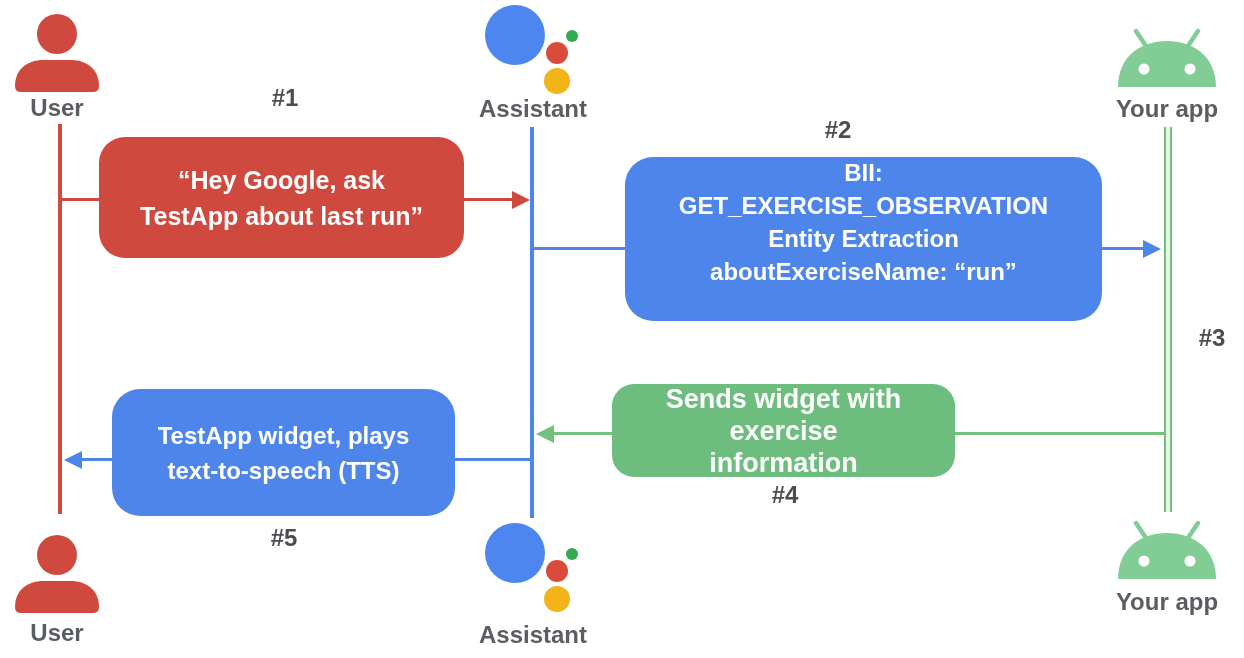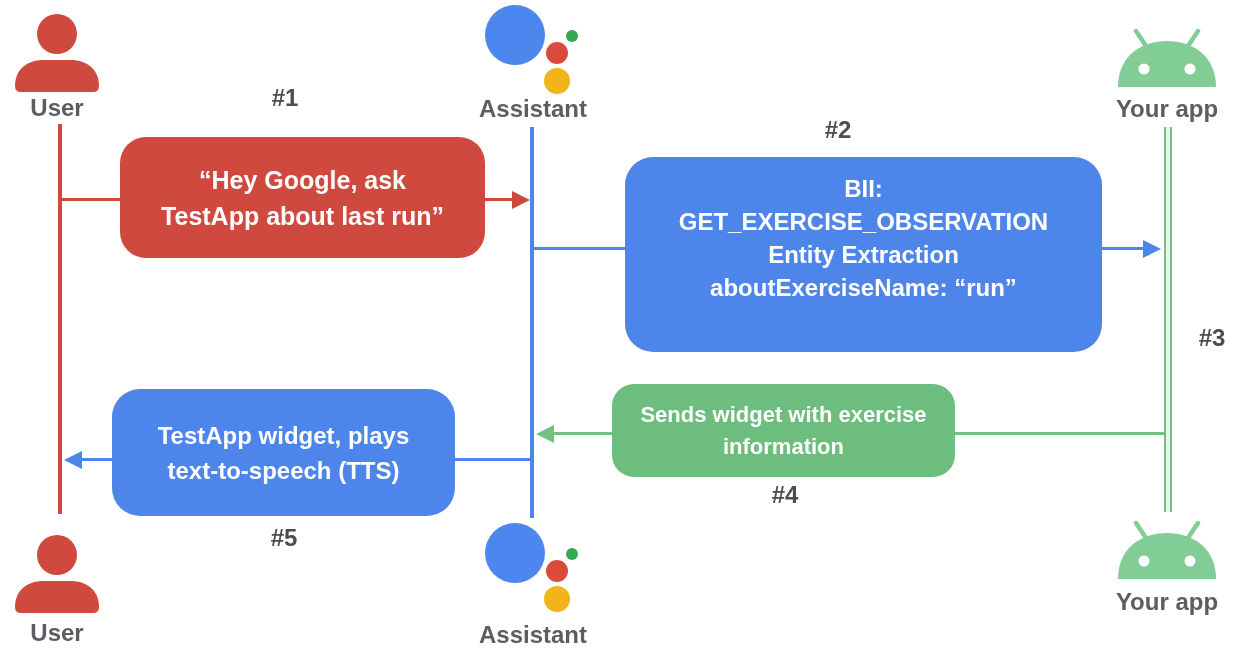--- a/index.html
+++ b/index.html
@@ -33,24 +33,24 @@
   .ah2{left:1143px;top:239.5px;}
   .ah4{left:536px;top:424.5px;}
   .ah5{left:64px;top:450.5px;}
   
   .msg{position:absolute;z-index:3;display:flex;align-items:center;justify-content:center;
        color:#ffffff;font-weight:bold;text-align:center;}
   .msg-text{white-space:pre-line;display:block;}
   .msg.red-box{background:#D0493E;border-radius:26px;}
   .msg.blue-box{background:#4E85EB;border-radius:28px;}
   .msg.green-box{background:#6DBE7E;border-radius:22px;}
-  .box1{left:120px;top:137px;width:365px;height:121px;font-size:25px;line-height:36px;}
-  .box2{left:625px;top:157px;width:477px;height:195px;font-size:24px;line-height:33px;
+  .box1{left:99px;top:137px;width:365px;height:121px;font-size:25px;line-height:36px;}
+  .box2{left:625px;top:157px;width:477px;height:164px;font-size:24px;line-height:33px;
         padding-bottom:34px;box-sizing:border-box;}
-  .box4{left:612px;top:384px;width:343px;height:93px;font-size:22px;line-height:32px;}
+  .box4{left:612px;top:384px;width:343px;height:93px;font-size:27px;line-height:32px;}
   .box5{left:112px;top:389px;width:343px;height:127px;font-size:24px;line-height:35px;}
   
   .step{position:absolute;z-index:4;width:90px;text-align:center;
         color:#4A4D51;font-size:24px;font-weight:bold;}
   .step1{left:240px;top:84px;}
   .step2{left:793px;top:116px;}
   .step3{left:1167px;top:324px;}
   .step4{left:740px;top:481px;}
   .step5{left:239px;top:524px;}
   

